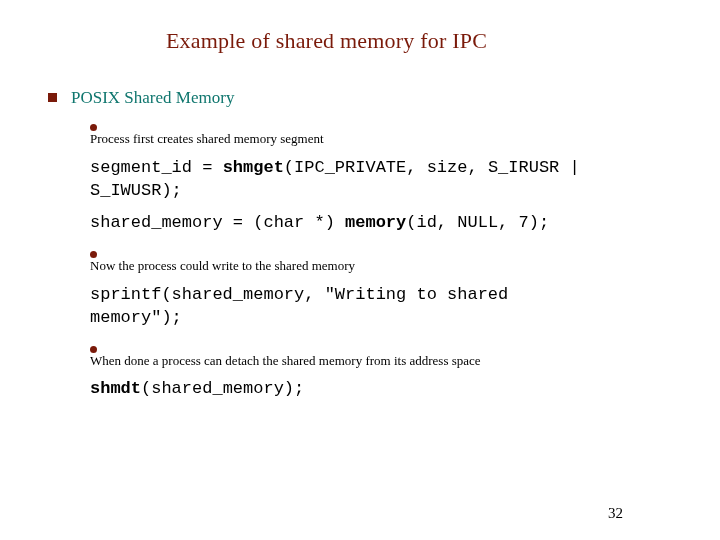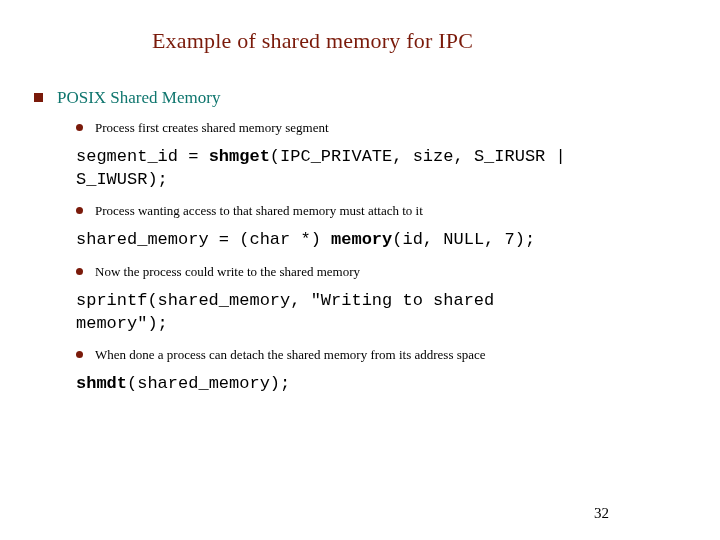--- a/index.html
+++ b/index.html
@@ -11,20 +11,21 @@
     font-family: Georgia, "Times New Roman", serif;
     color: #000;
     position: relative;
   }
   .slide {
     width: 625px;
     height: 540px;
     box-sizing: border-box;
     padding: 24px 30px 20px 30px;
     position: relative;
+    margin-left: 14px;
   }
   .title {
     text-align: center;
     font-size: 22px;
     color: #7a1a0a;
     font-weight: normal;
     margin: 4px 0 34px 0;
     letter-spacing: 0.2px;
   }
   .level1 {
@@ -41,20 +42,21 @@
   }
   .level1-text {
     font-size: 17px;
     color: #0f766e;
   }
   .level2-line {
     margin-left: 46px;
     margin-top: 12px;
     display: flex;
     align-items: flex-start;
+    flex-direction: column;
   }
   .round-bullet {
     display: inline-block;
     width: 7px;
     height: 7px;
     border-radius: 50%;
     background: #7a1a0a;
     margin-right: 12px;
     margin-top: 4px;
     flex-shrink: 0;
@@ -96,24 +98,20 @@
     <span class="level1-text">POSIX Shared Memory</span>
   </div>
 
   <div class="level2-line">
     <span class="round-bullet"></span>
     <span class="level2-text">Process first creates shared memory segment</span>
   </div>
 
   <div class="code-line"><span>segment_id = </span><span class="bold">shmget</span><span>(IPC_PRIVATE, size, S_IRUSR | S_IWUSR);</span></div>
 
-  <div class="level2-line">
-    <span class="round-bullet"></span>
-    <span class="level2-text">Process wanting access to that shared memory must attach to it</span>
-  </div>
 
   <div class="code-line"><span>shared_memory = (char *) </span><span class="bold">memory</span><span>(id, NULL, 7);</span></div>
 
   <div class="level2-line">
     <span class="round-bullet"></span>
     <span class="level2-text">Now the process could write to the shared memory</span>
   </div>
 
   <div class="code-line"><span>sprintf(shared_memory, "Writing to shared memory");</span></div>
 

